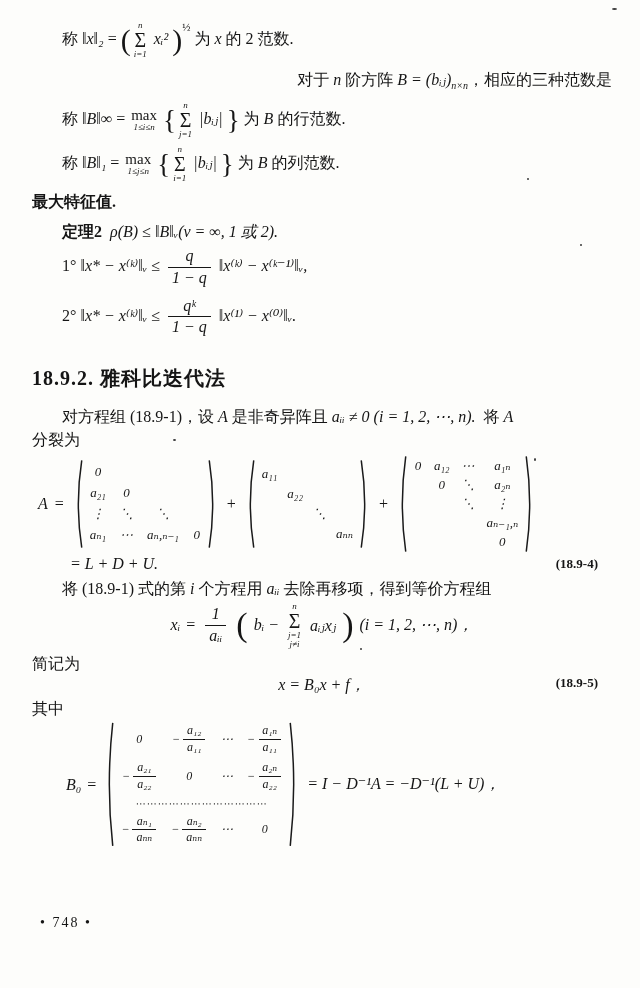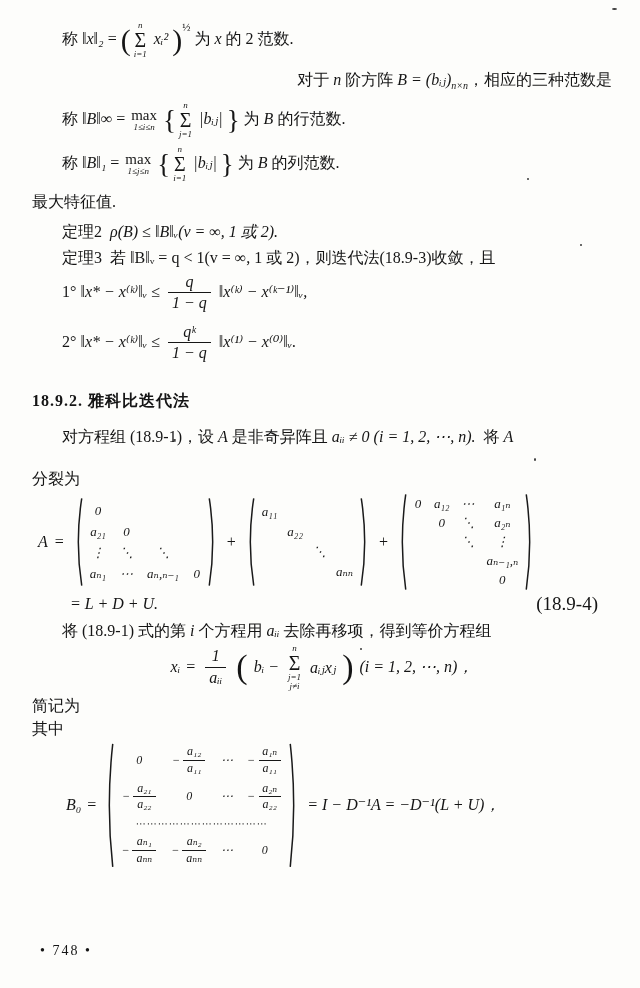--- a/index.html
+++ b/index.html
@@ -5,21 +5,21 @@
   html,body { margin:0; padding:0; }
   body {
     width:640px; height:988px; background:#fdfdfb; color:#151515;
     font-family:"Liberation Serif","DejaVu Serif",serif; font-size:16px;
     overflow:hidden;
   }
   .page { position:relative; box-sizing:border-box; width:640px; height:988px; padding:12px 28px 0 32px; }
   p { margin:0; line-height:1.35; }
   .ind { padding-left:30px; }
   i, .it { font-style:italic; }
-  .b { font-weight:normal; }
+  .b { font-weight:bold; }
   
   .sum { display:inline-flex; flex-direction:column; align-items:center; vertical-align:middle; line-height:1; margin:0 3px; }
   .sum .lim { font-size:9px; font-style:italic; letter-spacing:0; }
   .sum .sig { font-size:20px; line-height:1; }
   .maxop { display:inline-flex; flex-direction:column; align-items:center; vertical-align:middle; line-height:1; margin:0 2px; }
   .maxop .op { font-size:15px; }
   .maxop .lim { font-size:9px; font-style:italic; }
   .bigp { font-size:30px; font-weight:300; vertical-align:middle; line-height:1; }
   .bigb { font-size:27px; font-weight:300; vertical-align:middle; line-height:1; }
   .exp { font-size:11px; vertical-align:13px; }
@@ -36,25 +36,25 @@
   .g4 { grid-template-columns:repeat(4,auto); gap:5px 14px; }
   .gD { grid-template-columns:repeat(4,auto); gap:4px 10px; }
   .gU { grid-template-columns:repeat(4,auto); gap:3px 12px; }
   .gB { grid-template-columns:repeat(4,auto); gap:6px 14px; font-size:12px; }
   .mgrid .c { min-width:8px; min-height:8px; }
   .mcell { display:flex; align-items:center; justify-content:center; gap:2px; }
   .fs { font-size:12px; margin:0 1px; }
   .dotline { grid-column:1 / -1; font-size:10px; letter-spacing:1px; overflow:hidden; white-space:nowrap; font-style:normal; color:#222; }
   
   .eqrow { display:flex; align-items:center; gap:7px; }
-  .eqlbl { font-size:19px; }
+  .eqlbl { font-size:13px;font-weight:bold; }
   .relpos { position:relative; }
   .lblright { position:absolute; right:14px; top:0; }
-  .heading { font-size:16px; font-weight:700; letter-spacing:1px; }
-  .footer { position:absolute; left:40px; top:942px; font-size:14px; letter-spacing:2px; }
+  .heading { font-size:20px; font-weight:700; letter-spacing:1px; }
+  .footer { position:absolute; left:40px; top:914px; font-size:14px; letter-spacing:2px; }
   .speck { position:absolute; background:#3a3a3a; border-radius:50%; }
 </style>
 </head>
 <body>
 
 <div class="page">
 
   <p class="ind" style="margin:8px 0 10px;">
     <span>称</span>
     <span class="it">‖x‖₂</span>
@@ -120,24 +120,20 @@
 
   <p class="b" style="margin:0 0 8px;">
     <span>最大特征值.</span>
   </p>
 
   <p class="ind" style="margin:4px 0 5px;">
     <span class="b">定理2</span>&nbsp;
     <span class="it">ρ(B) ≤ ‖B‖ᵥ(v = ∞, 1 或 2).</span>
   </p>
 
-  <p class="ind" style="margin:2px 0 2px;">
-    <span class="b">定理3</span>&nbsp;
-    <span>若 ‖B‖ᵥ = q &lt; 1(v = ∞, 1 或 2)，则迭代法(18.9-3)收敛，且</span>
-  </p>
 
   <p class="ind" style="margin:4px 0 10px;">
     <span>1°</span>
     <span class="it">‖x* − x⁽ᵏ⁾‖ᵥ</span>
     <span>≤</span>
     <span class="frac">
         <span class="num">q</span>
         <span class="den">1 − q</span>
       </span>
     <span class="it">‖x⁽ᵏ⁾ − x⁽ᵏ⁻¹⁾‖ᵥ,</span>
@@ -151,21 +147,21 @@
         <span class="num">qᵏ</span>
         <span class="den">1 − q</span>
       </span>
     <span class="it">‖x⁽¹⁾ − x⁽⁰⁾‖ᵥ.</span>
   </p>
 
   <p class="heading" style="margin:28px 0 14px;">
     <span>18.9.2. 雅科比迭代法</span>
   </p>
 
-  <p class="ind" style="margin:0 0 20px;">
+  <p class="ind" style="margin:0 0 2px;">
     <span>对方程组 (18.9-1)，设</span>
     <span class="it">A</span>
     <span>是非奇异阵且</span>
     <span class="it">aᵢᵢ ≠ 0 (i = 1, 2, ⋯, n).</span>&nbsp;
     <span>将</span>
     <span class="it">A</span>
   </p>
   <p style="margin:0 0 4px;">
     <span>分裂为</span>
   </p>
@@ -299,20 +295,24 @@
         <span class="lim">j≠i</span>
       </span>
     <span class="it">aᵢⱼxⱼ</span>
     <span class="bigp" style="font-size:34px;">)</span>
     <span class="it">(i = 1, 2, ⋯, n)，</span>
   </div>
 
   <p style="margin:4px 0 0;">
     <span>简记为</span>
   </p>
+  <p class="relpos" style="margin:0 0 2px; text-align:center;">
+    <span class="it">x = B₀x + f，</span>
+    <span class="eqlbl lblright">(18.9-5)</span>
+  </p>
 
   <p style="margin:2px 0 2px;">
     <span>其中</span>
   </p>
 
   <div class="eqrow" style="margin:2px 0 0; padding-left:34px; gap:6px;">
     <span class="it">B₀</span>
     <span>=</span>
     <span class="matrix">
       <span class="pvg">

